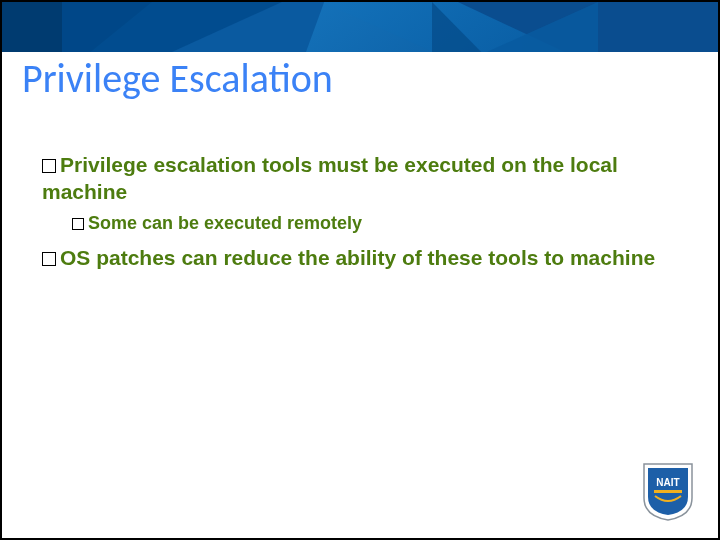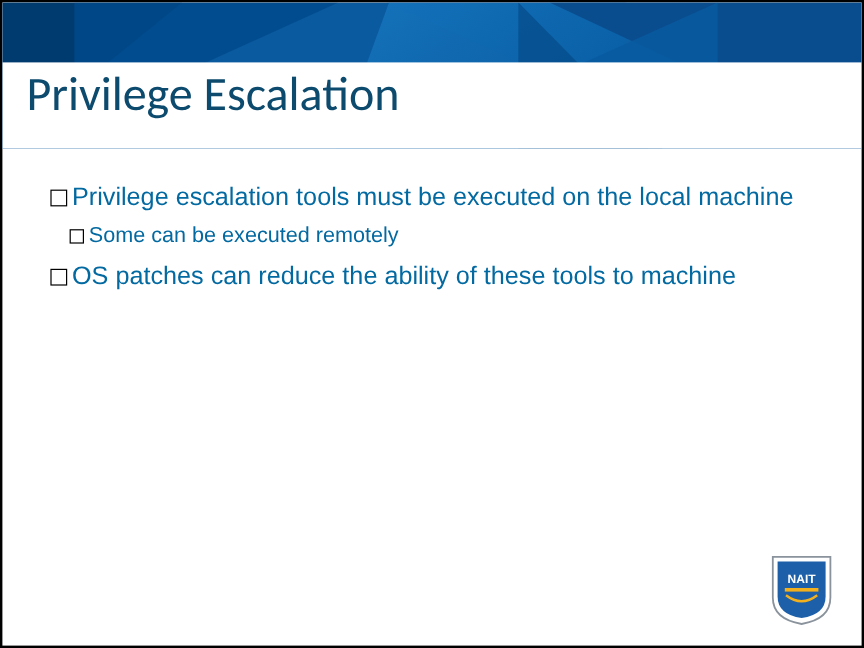--- a/index.html
+++ b/index.html
@@ -26,43 +26,44 @@
         background: linear-gradient(135deg, rgba(22,118,190,0.8) 0%, rgba(8,84,150,0.5) 100%);
         transform: skewX(-20deg); }
   .f7 { left:430px; top:0; width:0; height:0; border-left:120px solid rgba(4,74,135,0.7); border-top:122px solid transparent; }
 
   .title {
     position: absolute;
     left: 20px;
     top: 56px;
     font-size: 40px;
     font-weight: 400;
-    color: #0c4a6e;
+    color: #3b82f6;
     background: #fff;
     padding-right: 8px;
     line-height: 1.05;
     z-index: 10;
   }
   .title-whitebar {
     position:absolute;
     left:0; right:0;
     top:50px; height:72px;
     background:#fff;
     z-index:5;
   }
 
   .content {
     padding: 28px 40px 0 40px;
     font-size: 21px;
     line-height: 1.28;
-    color: #0369a1;
+    color: #4d7c0f;
     font-family: Arial, Helvetica, sans-serif;
+    font-weight: bold;
   }
   .b1 { margin-bottom: 6px; }
-  .b2 { margin-left: 16px; font-size: 18px; margin-bottom: 10px; }
+  .b2 { margin-left: 30px; font-size: 18px; margin-bottom: 10px; }
   .bullet-square {
     display:inline-block;
     width:14px; height:14px;
     border:1.6px solid #000;
     margin-right:4px;
     vertical-align:-1px;
   }
   .b2 .bullet-square { width:12px; height:12px; border-width:1.4px; }
 
   .logo {

